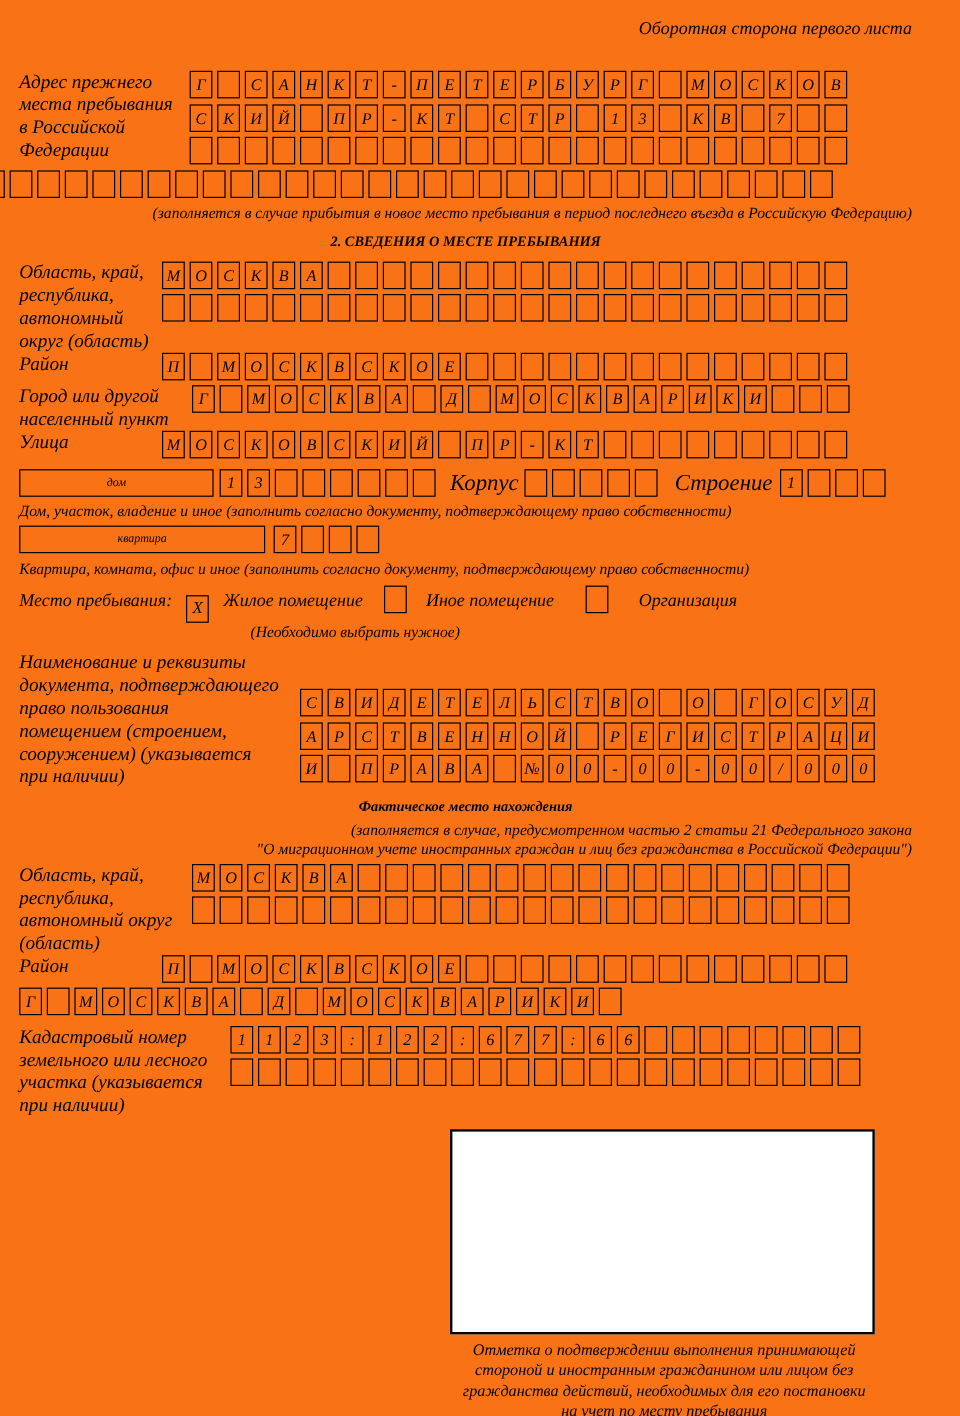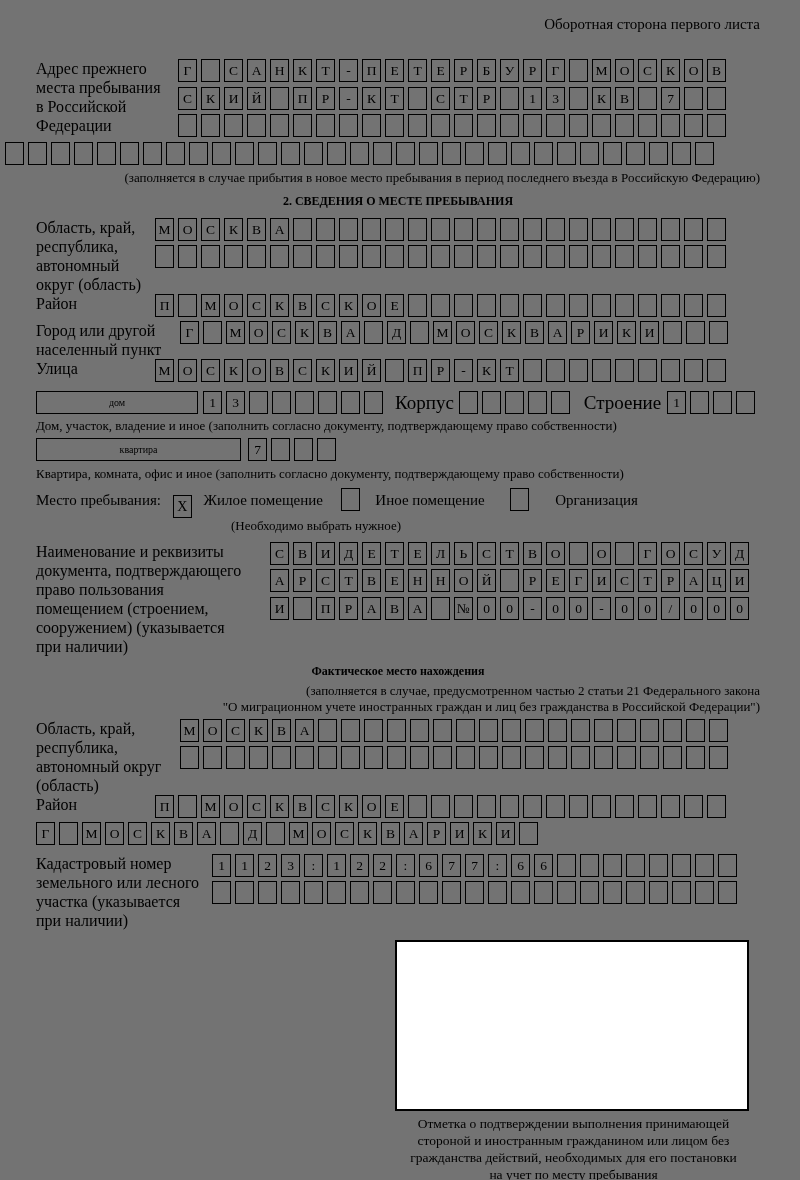--- a/index.html
+++ b/index.html
@@ -1,24 +1,25 @@
 <!DOCTYPE html>
 <html><head>
 <meta charset="utf-8">
 <style>
   html,body{margin:0;padding:0;background:#fff;}
   .page{
     position:relative;
     width:800px;height:1180px;
     box-sizing:border-box;
-    padding:16px 40px 0 36px;
-    background:#737373;color:#000;
+    padding:16px 40px 0 16px;
+    background:#f97316;color:#000;
     font-family:"Liberation Serif","DejaVu Serif",serif;
     font-size:15px;
     overflow:hidden;
+    font-style:italic;
   }
   .header-note{text-align:right;font-size:15px;line-height:17px;}
   .frow{display:flex;align-items:flex-start;}
   .lbl{font-size:16px;line-height:19px;}
   .w-addr{flex:0 0 142px;}
   .w-std{flex:0 0 119px;}
   .w-city{flex:0 0 144px;}
   .w-doc{flex:0 0 234px;}
   .w-factcity{flex:0 0 194px;}
   .w-cad{flex:0 0 176px;}
@@ -44,21 +45,21 @@
   .inline-lbl{display:inline-block;line-height:24px;vertical-align:top;font-size:19px;}
   .chk{
     display:inline-block;box-sizing:content-box;
     width:17px;height:21px;border:1.5px solid #000;
     text-align:center;line-height:21px;font-size:14px;
     vertical-align:-6px;
   }
   .stay-row{margin-top:6px;white-space:nowrap;}
   .stay-note{width:320px;margin-left:120px;text-align:center;}
   .mt2{margin-top:2px;} .mt4{margin-top:4px;} .mt6{margin-top:6px;}
-  .mt7{margin-top:7px;} .mt8{margin-top:8px;} .mt26{margin-top:26px;}
+  .mt7{margin-top:7px;} .mt8{margin-top:8px;align-items:flex-end;} .mt26{margin-top:26px;}
   .stamp-wrap{margin-left:345px;width:385px;margin-top:10px;}
   .stamp-box{
     width:354px;height:171px;margin-left:14px;
     border:2px solid #000;box-sizing:border-box;background:#fff;
   }
   .stamp-note{margin-top:4px;font-size:13.5px;line-height:17px;text-align:center;}
 </style>
 </head>
 <body>
 

